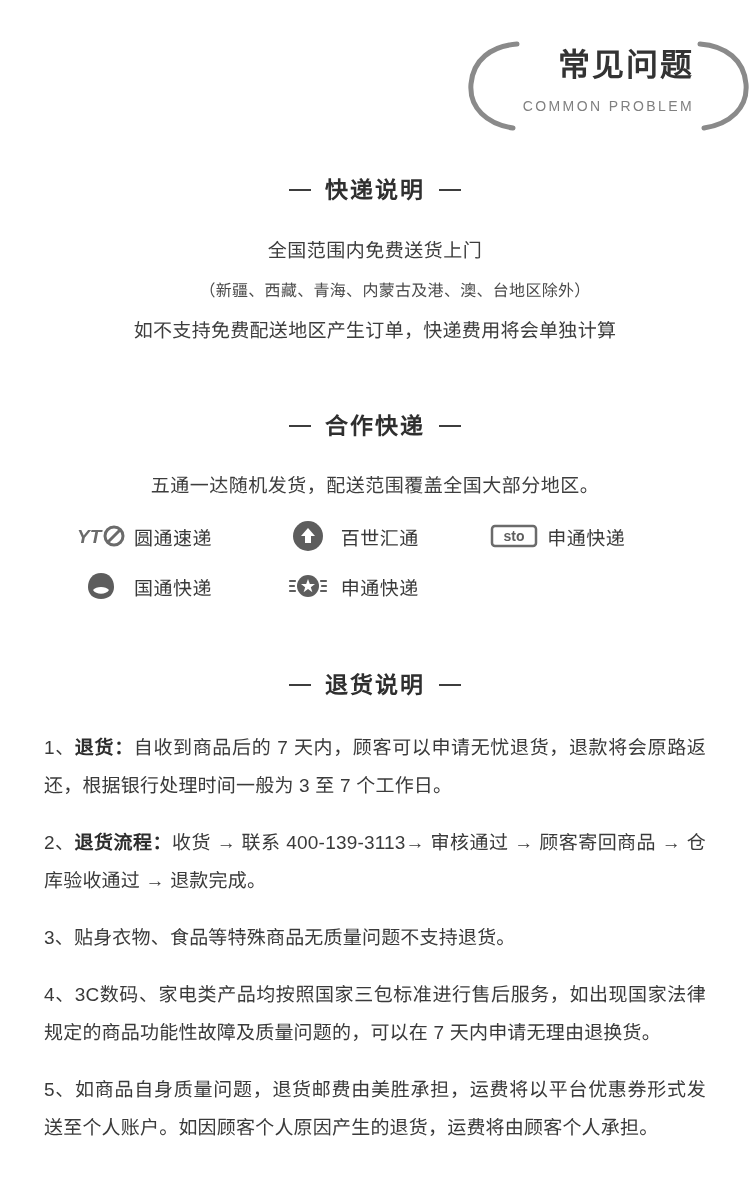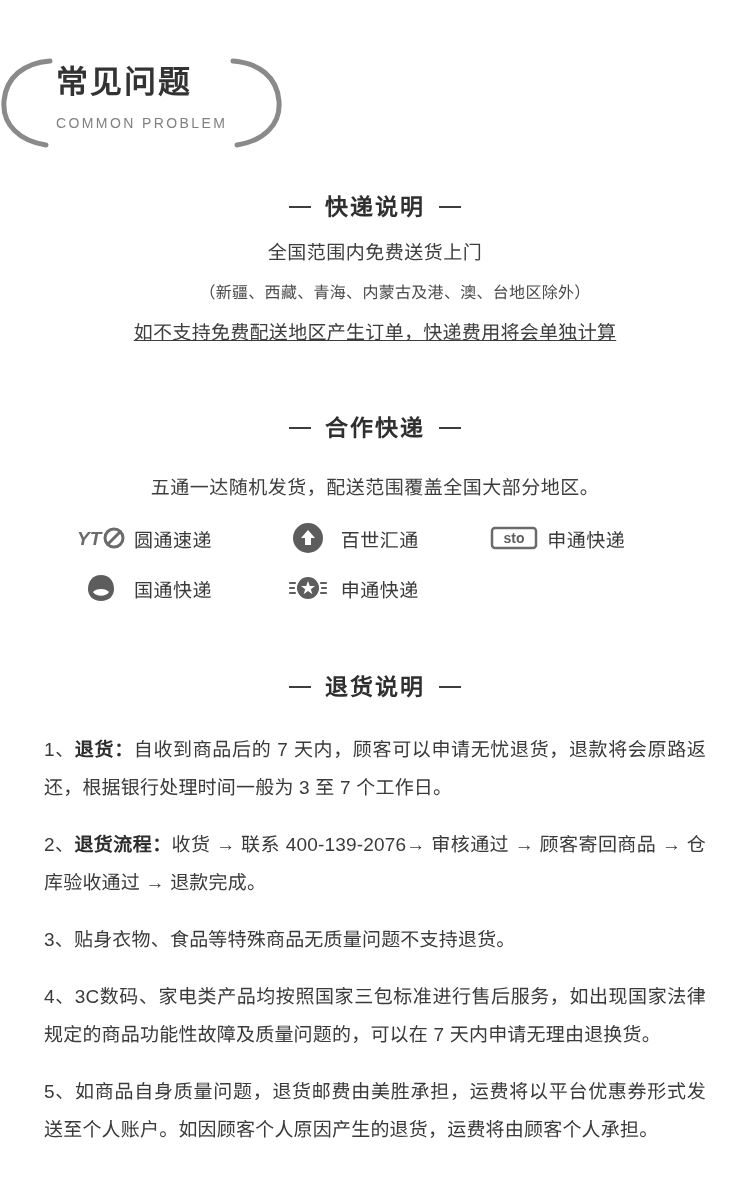--- a/index.html
+++ b/index.html
@@ -18,22 +18,22 @@
     width: 750px;
     min-height: 1187px;
     position: relative;
     box-sizing: border-box;
     padding: 0;
     background: #fff;
   }
 
   
   .header {
-    text-align: left;
-    padding-top: 53px;
+    text-align: right;
+    padding-top: 36px;
     position: relative;
   }
   .header-inner {
     display: inline-block;
     position: relative;
     padding: 6px 56px 4px 56px;
   }
   .bracket {
     position: absolute;
     width: 62px;
@@ -80,21 +80,21 @@
     letter-spacing: 2px;
     line-height: 32px;
   }
 
   
   .express-block {
     margin-top: 56px;
   }
   .express-lines {
     text-align: center;
-    margin-top: 13px;
+    margin-top: 28px;
   }
   .line-1 {
     font-size: 19px;
     color: #3d3d3d;
     line-height: 34px;
     letter-spacing: 0.5px;
   }
   .line-2 {
     font-size: 16px;
     color: #4a4a4a;
@@ -102,21 +102,20 @@
     margin-top: 6px;
     letter-spacing: 0.3px;
     padding-left: 40px;
   }
   .line-3 {
     font-size: 19px;
     color: #3d3d3d;
     line-height: 34px;
     margin-top: 6px;
     letter-spacing: 0.3px;
-    text-decoration: underline;
   }
 
   
   .partner-block { margin-top: 62px; }
   .partner-desc {
     text-align: center;
     font-size: 19px;
     color: #3d3d3d;
     margin-top: 28px;
     letter-spacing: 0.5px;
@@ -280,21 +279,21 @@
       <span class="dash"></span>
     </div>
 
     <div class="return-list">
 
       <p class="return-item">
         <span>1、</span><b>退货：</b><span>自收到商品后的 7 天内，顾客可以申请无忧退货，退款将会原路返还，根据银行处理时间一般为 3 至 7 个工作日。</span>
       </p>
 
       <p class="return-item">
-        <span>2、</span><b>退货流程：</b><span>收货 → 联系 400-139-2076→ 审核通过 → 顾客寄回商品 → 仓库验收通过 → 退款完成。</span>
+        <span>2、</span><b>退货流程：</b><span>收货 → 联系 400-139-3113→ 审核通过 → 顾客寄回商品 → 仓库验收通过 → 退款完成。</span>
       </p>
 
       <p class="return-item">
         <span>3、</span><b></b><span>贴身衣物、食品等特殊商品无质量问题不支持退货。</span>
       </p>
 
       <p class="return-item">
         <span>4、</span><b></b><span>3C数码、家电类产品均按照国家三包标准进行售后服务，如出现国家法律规定的商品功能性故障及质量问题的，可以在 7 天内申请无理由退换货。</span>
       </p>
 

